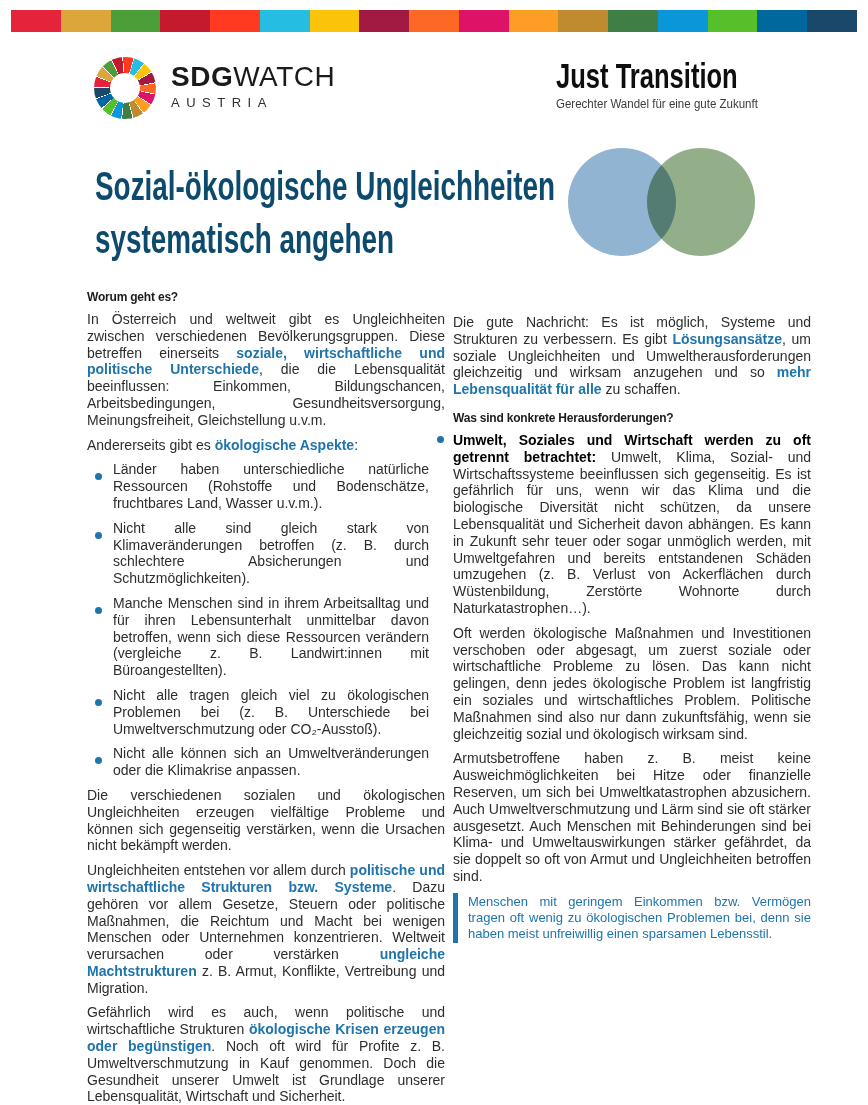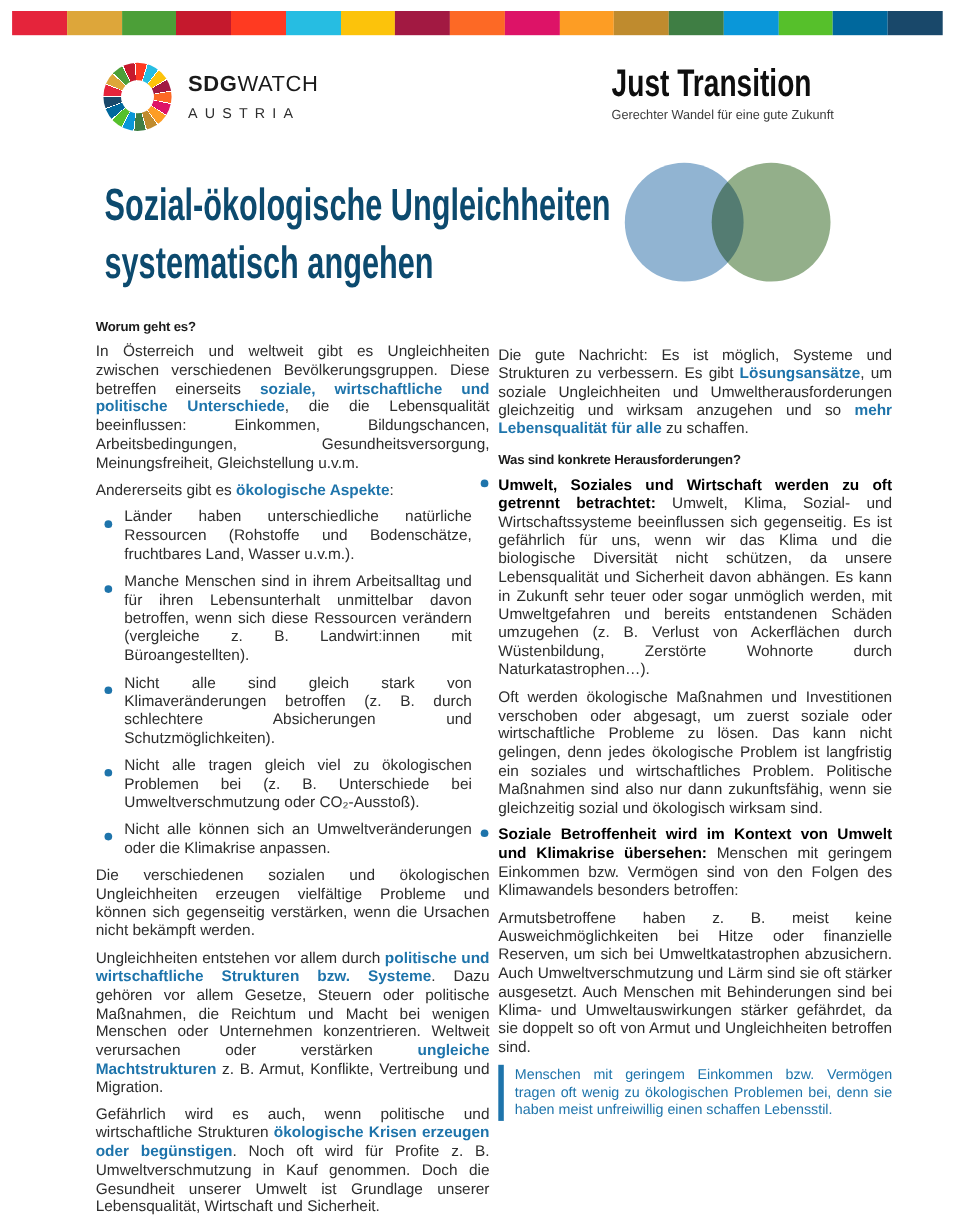--- a/index.html
+++ b/index.html
@@ -10,21 +10,21 @@
     -webkit-font-smoothing:antialiased;
   }
   
   .stripe{position:absolute;left:11px;top:10px;width:846px;height:22px;display:flex;}
   .stripe>div{flex:1;}
   
   .logo{position:absolute;left:94px;top:57px;display:flex;align-items:center;}
   .wheel{position:relative;width:62px;height:62px;border-radius:50%;}
   .wheel .hole{position:absolute;left:16px;top:16px;width:30px;height:30px;border-radius:50%;background:#ffffff;}
   .logo-text{margin-left:15px;}
-  .brand{font-size:20px;color:#1a1a1a;font-weight:400;letter-spacing:0.5px;line-height:22px;}
+  .brand{font-size:28px;color:#1a1a1a;font-weight:400;letter-spacing:0.5px;line-height:22px;}
   .brand .b{font-weight:700;}
   .subbrand{font-size:13px;color:#2e2e2e;letter-spacing:6.5px;margin-top:7px;}
   .masthead{position:absolute;left:556px;top:58px;width:240px;}
   .masthead-title{font-size:35px;font-weight:700;color:#0e0e0e;white-space:nowrap;
     transform:scaleX(0.73);transform-origin:0 50%;line-height:36px;}
   .masthead-sub{font-size:12px;color:#3c3c3c;margin-top:3px;white-space:nowrap;
     transform:scaleX(0.96);transform-origin:0 50%;}
   
   .main-title{position:absolute;left:95px;top:160px;color:#0c4a6e;font-weight:700;}
   .main-title .line{font-size:41px;line-height:53px;white-space:nowrap;
@@ -109,25 +109,25 @@
   <h2 class="sec">Worum geht es?</h2>
   <p class="par"><span>In Österreich und weltweit gibt es Ungleichheiten zwischen verschiedenen Bevölkerungsgruppen. Diese betreffen einerseits </span><span class="rich-a">soziale, wirtschaftliche und politische Unterschiede</span><span>, die die Lebensqualität beeinflussen: Einkommen, Bildungschancen, Arbeitsbedingungen, Gesundheitsversorgung, Meinungsfreiheit, Gleichstellung u.v.m.</span></p>
   <p class="par"><span>Andererseits gibt es </span><span class="rich-a">ökologische Aspekte</span><span>:</span></p>
   <div class="bullets">
       <div class="bullet-item">
         <span class="dot"></span>
         <span class="bullet-text">Länder haben unterschiedliche natürliche Ressourcen (Rohstoffe und Bodenschätze, fruchtbares Land, Wasser u.v.m.).</span>
       </div>
       <div class="bullet-item">
         <span class="dot"></span>
-        <span class="bullet-text">Manche Menschen sind in ihrem Arbeitsalltag und für ihren Lebensunterhalt unmittelbar davon betroffen, wenn sich diese Ressourcen verändern (vergleiche z. B. Landwirt:innen mit Büroangestellten).</span>
+        <span class="bullet-text">Nicht alle sind gleich stark von Klimaveränderungen betroffen (z. B. durch schlechtere Absicherungen und Schutzmöglichkeiten).</span>
       </div>
       <div class="bullet-item">
         <span class="dot"></span>
-        <span class="bullet-text">Nicht alle sind gleich stark von Klimaveränderungen betroffen (z. B. durch schlechtere Absicherungen und Schutzmöglichkeiten).</span>
+        <span class="bullet-text">Manche Menschen sind in ihrem Arbeitsalltag und für ihren Lebensunterhalt unmittelbar davon betroffen, wenn sich diese Ressourcen verändern (vergleiche z. B. Landwirt:innen mit Büroangestellten).</span>
       </div>
       <div class="bullet-item">
         <span class="dot"></span>
         <span class="bullet-text">Nicht alle tragen gleich viel zu ökologischen Problemen bei (z. B. Unterschiede bei Umweltverschmutzung oder CO₂-Ausstoß).</span>
       </div>
       <div class="bullet-item">
         <span class="dot"></span>
         <span class="bullet-text">Nicht alle können sich an Umweltveränderungen oder die Klimakrise anpassen.</span>
       </div>
     </div>
@@ -139,20 +139,16 @@
 <div class="col col-right">
   <p class="par r-indent intro"><span>Die gute Nachricht: Es ist möglich, Systeme und Strukturen zu verbessern. Es gibt </span><span class="rich-a">Lösungsansätze</span><span>, um soziale Ungleichheiten und Umweltherausforderungen gleichzeitig und wirksam anzugehen und so </span><span class="rich-a">mehr Lebensqualität für alle</span><span> zu schaffen.</span></p>
   <h2 class="sec r-indent">Was sind konkrete Herausforderungen?</h2>
 
   <div class="r-item">
     <span class="r-dot"></span>
     <p class="par" style="margin:0;"><span class="rich-b">Umwelt, Soziales und Wirtschaft werden zu oft getrennt betrachtet:</span><span> Umwelt, Klima, Sozial- und Wirtschaftssysteme beeinflussen sich gegenseitig. Es ist gefährlich für uns, wenn wir das Klima und die biologische Diversität nicht schützen, da unsere Lebensqualität und Sicherheit davon abhängen. Es kann in Zukunft sehr teuer oder sogar unmöglich werden, mit Umweltgefahren und bereits entstandenen Schäden umzugehen (z. B. Verlust von Ackerflächen durch Wüstenbildung, Zerstörte Wohnorte durch Naturkatastrophen…).</span></p>
   </div>
   <p class="par r-indent"><span>Oft werden ökologische Maßnahmen und Investitionen verschoben oder abgesagt, um zuerst soziale oder wirtschaftliche Probleme zu lösen. Das kann nicht gelingen, denn jedes ökologische Problem ist langfristig ein soziales und wirtschaftliches Problem. Politische Maßnahmen sind also nur dann zukunftsfähig, wenn sie gleichzeitig sozial und ökologisch wirksam sind.</span></p>
 
-  <div class="r-item">
-    <span class="r-dot"></span>
-    <p class="par" style="margin:0;"><span class="rich-b">Soziale Betroffenheit wird im Kontext von Umwelt und Klimakrise übersehen:</span><span> Menschen mit geringem Einkommen bzw. Vermögen sind von den Folgen des Klimawandels besonders betroffen:</span></p>
-  </div>
   <p class="par r-indent"><span>Armutsbetroffene haben z. B. meist keine Ausweichmöglichkeiten bei Hitze oder finanzielle Reserven, um sich bei Umweltkatastrophen abzusichern. Auch Umweltverschmutzung und Lärm sind sie oft stärker ausgesetzt. Auch Menschen mit Behinderungen sind bei Klima- und Umweltauswirkungen stärker gefährdet, da sie doppelt so oft von Armut und Ungleichheiten betroffen sind.</span></p>
 
-  <div class="callout">Menschen mit geringem Einkommen bzw. Vermögen tragen oft wenig zu ökologischen Problemen bei, denn sie haben meist unfreiwillig einen schaffen Lebensstil.</div>
+  <div class="callout">Menschen mit geringem Einkommen bzw. Vermögen tragen oft wenig zu ökologischen Problemen bei, denn sie haben meist unfreiwillig einen sparsamen Lebensstil.</div>
 </div>
 
 </body></html>

